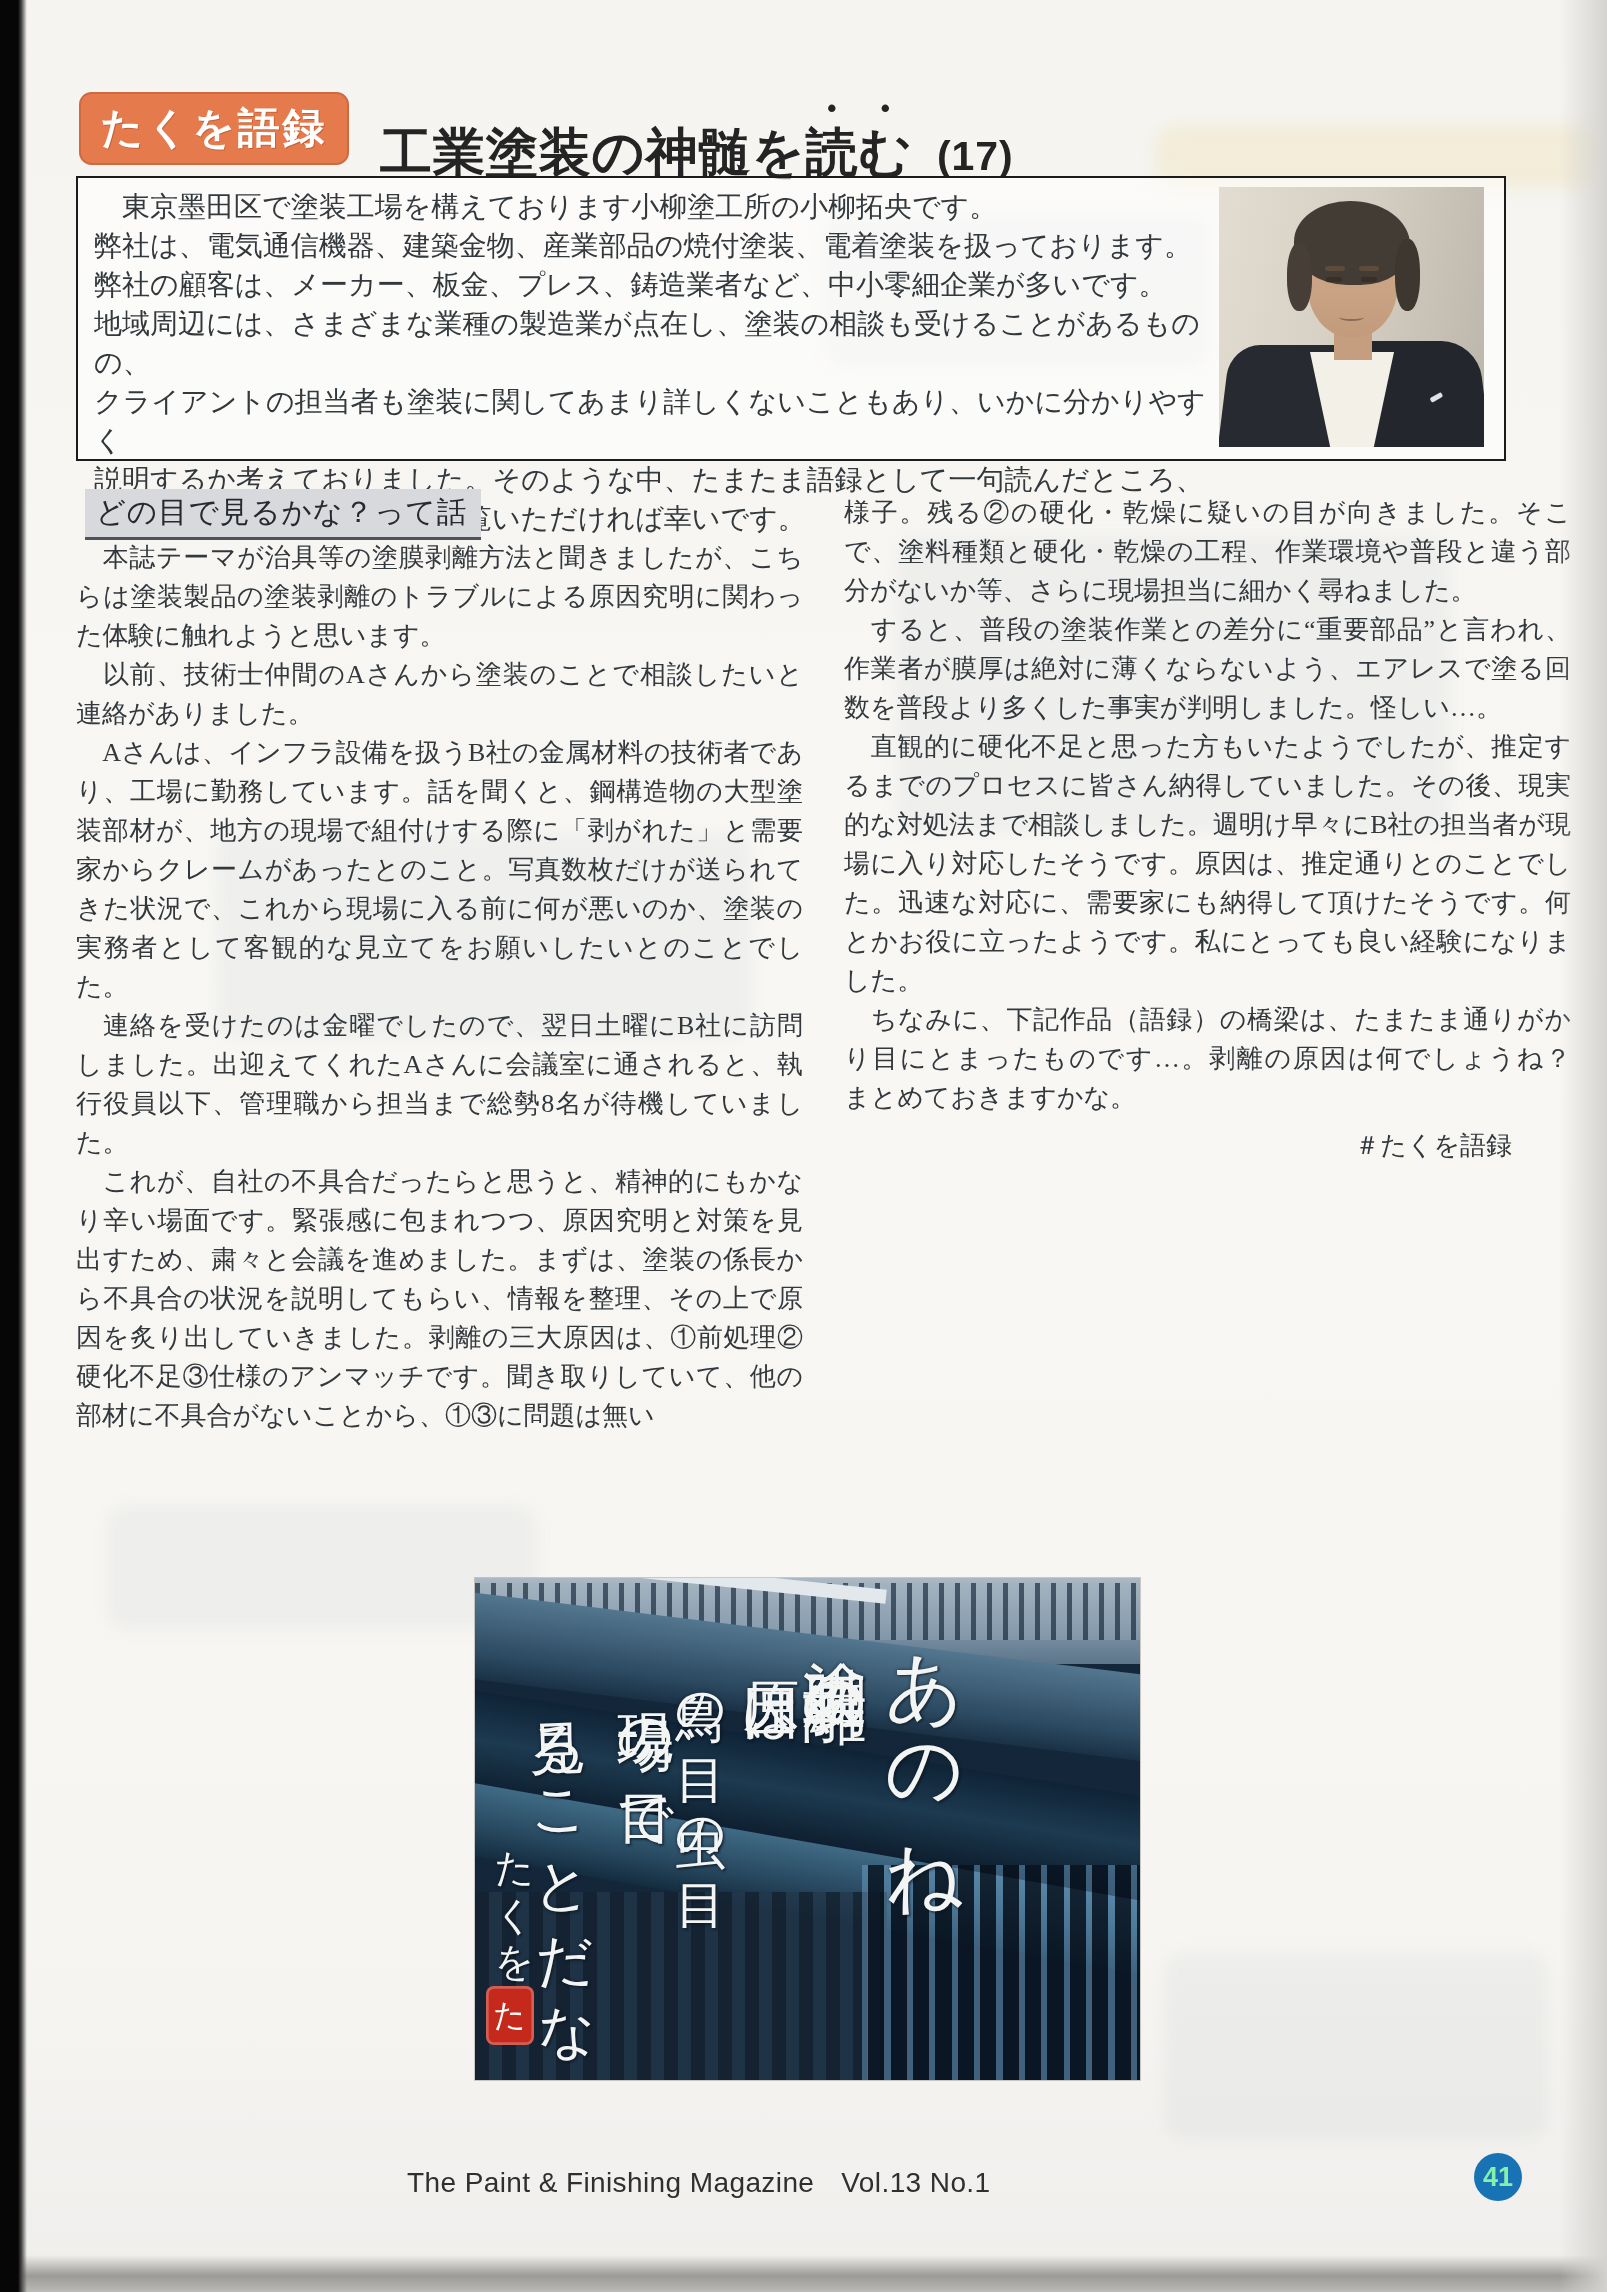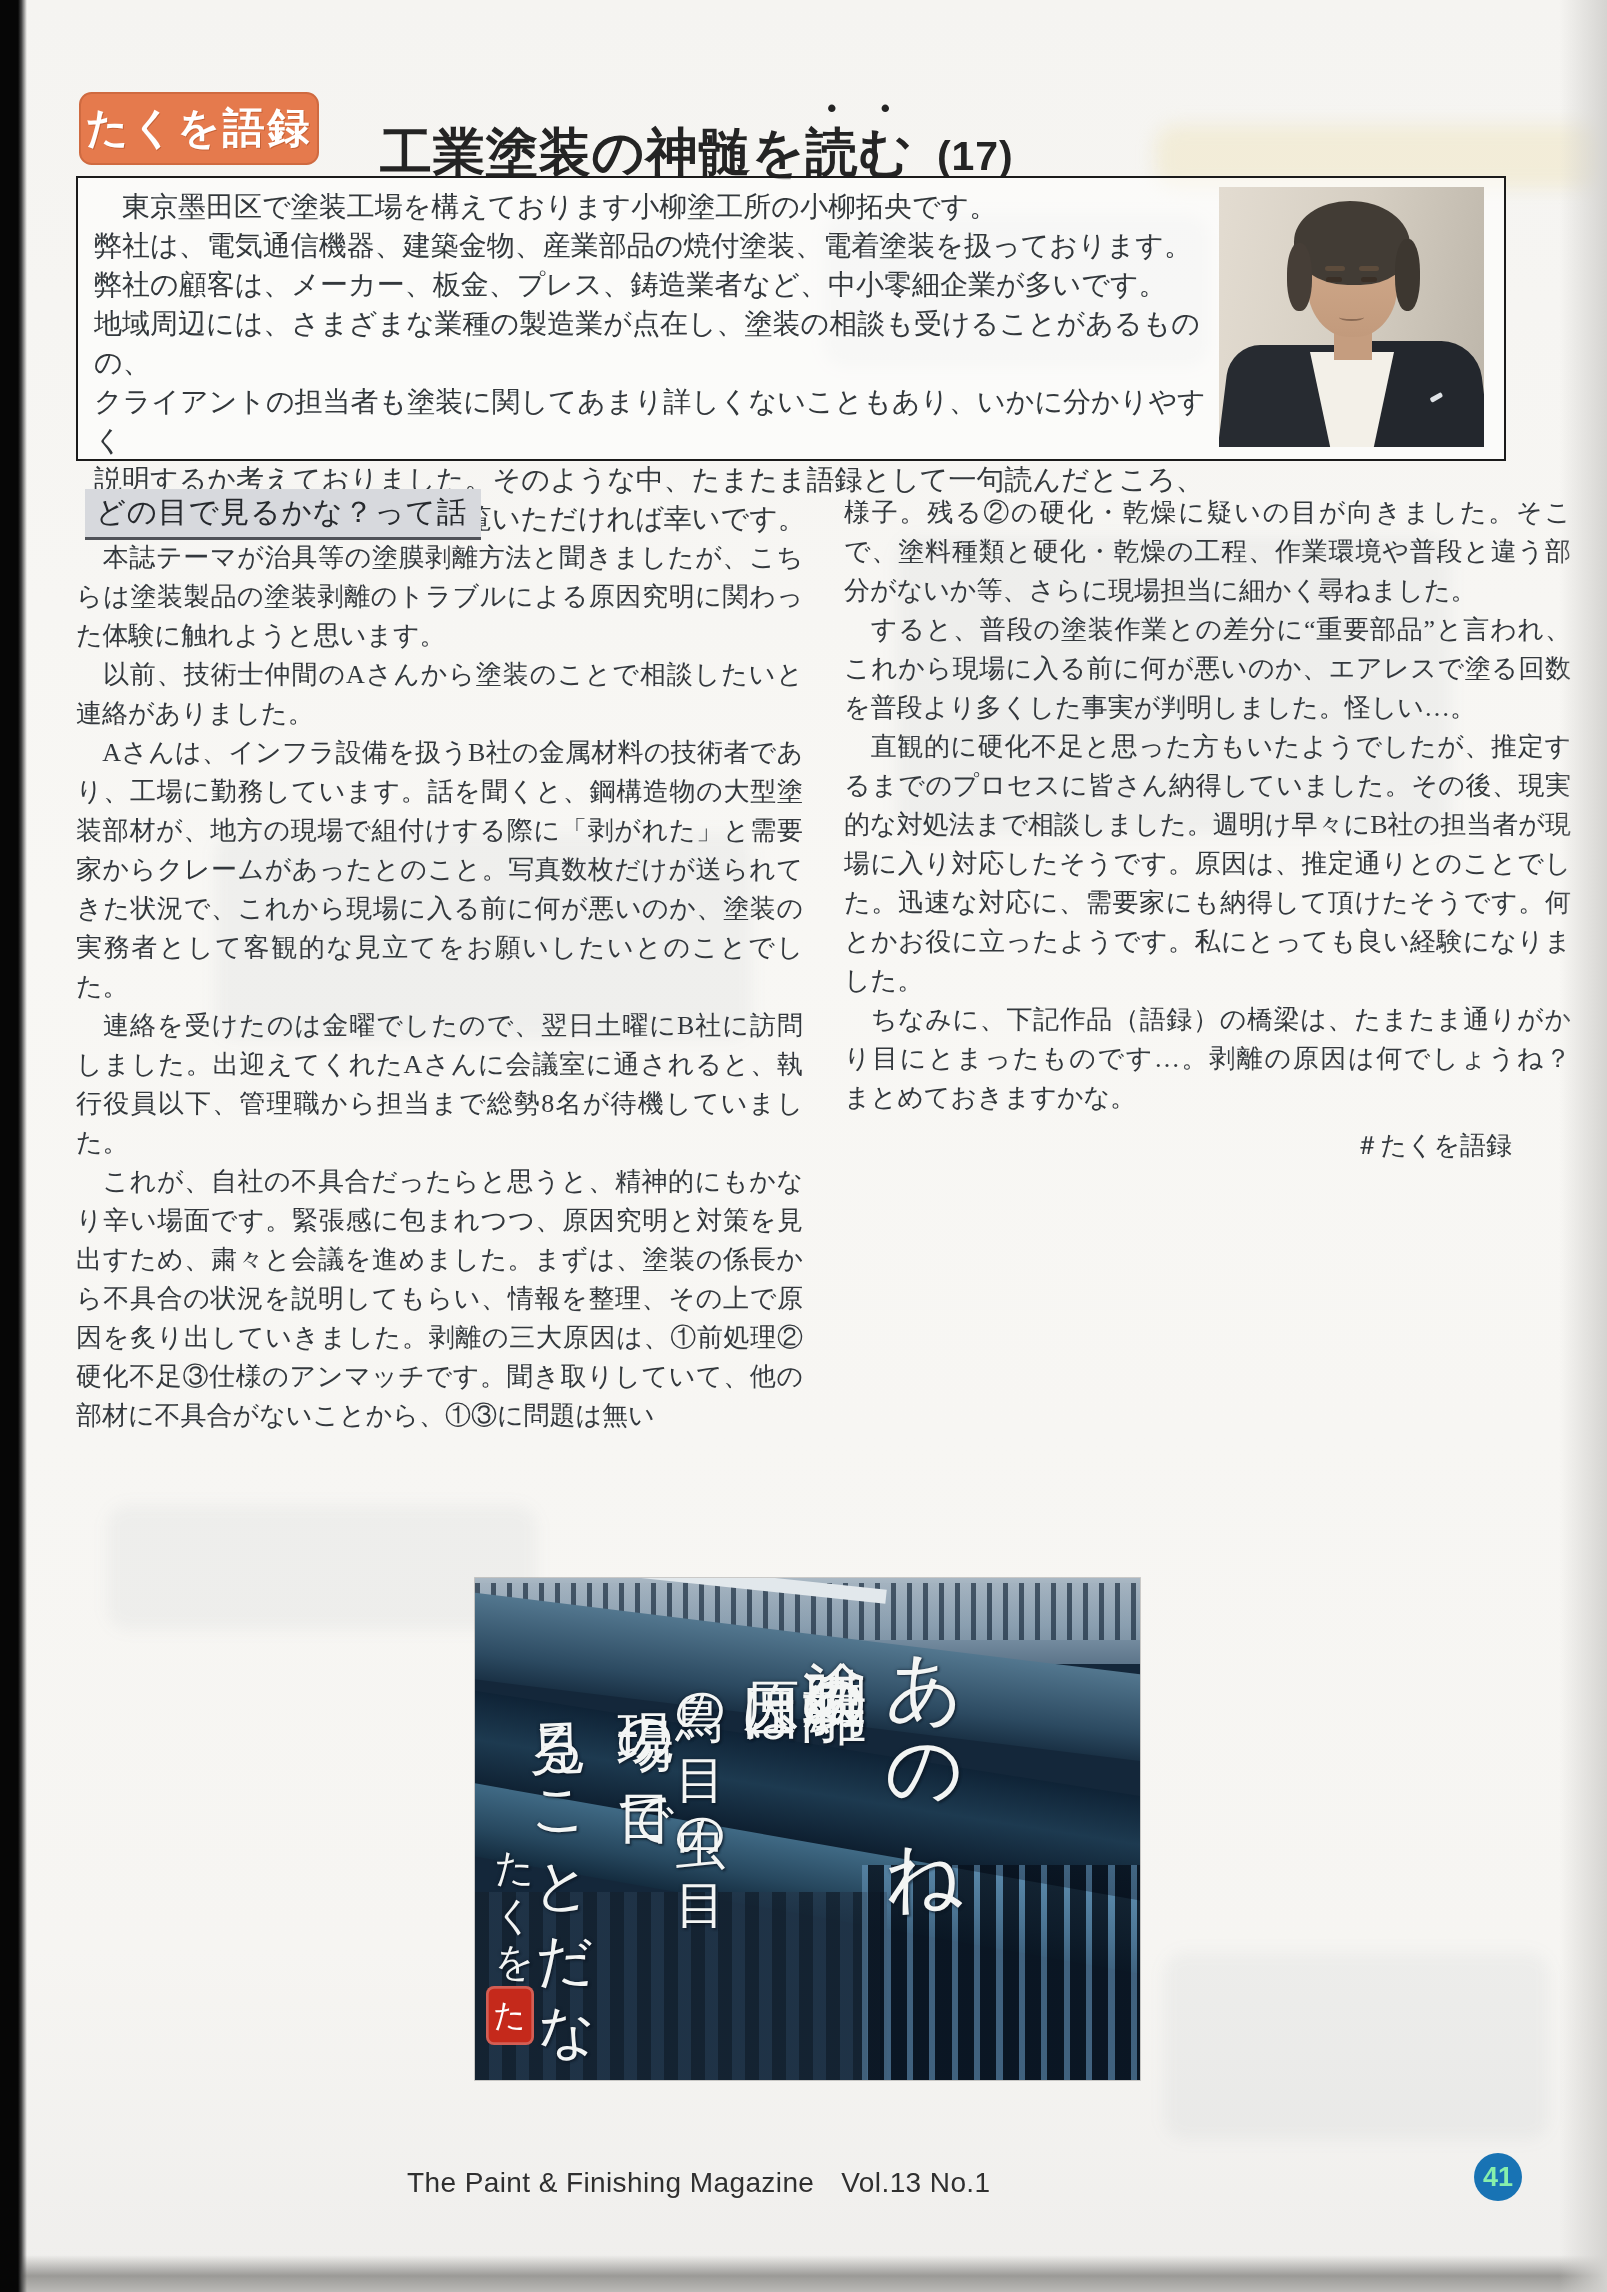--- a/index.html
+++ b/index.html
@@ -15,21 +15,21 @@
     background:linear-gradient(180deg,rgba(150,149,146,0) 0%,#9b9a97 55%,#bdbcb9 100%);}
   .edge-right{position:absolute;right:0;top:0;width:49px;height:100%;z-index:5;
     background:linear-gradient(270deg,#d4d3d0 0%,rgba(212,211,208,0) 100%);}
   
   .ghost{position:absolute;z-index:0;border-radius:21.5px;filter:blur(7.2px);
     background:rgba(95,105,135,0.055);}
   .ghost-yellow{position:absolute;z-index:0;border-radius:21.5px;filter:blur(9px);
     background:rgba(235,220,160,0.3);}
   
   .badge{
-    position:absolute;left:79px;top:92px;width:240px;height:73px;z-index:2;
+    position:absolute;left:79px;top:92px;width:270px;height:73px;z-index:2;
     background:#e57a4d;border:2.7px solid #cf6a40;border-radius:12.5px;box-sizing:border-box;
     color:#fff;font-family:"Liberation Sans","DejaVu Sans",sans-serif;
     font-weight:bold;font-size:42px;line-height:68px;text-align:center;letter-spacing:2.7px;
     text-shadow:0.9px 0.9px 0 rgba(150,60,20,.4);
   }
   .title{position:absolute;left:380px;top:93px;z-index:2;
     font-family:"Liberation Sans","DejaVu Sans",sans-serif;font-weight:bold;
     font-size:52px;color:#242424;letter-spacing:0.9px;white-space:nowrap;}
   .title .emph{-webkit-text-emphasis:filled dot over;text-emphasis:filled dot;
     -webkit-text-emphasis-position:over right;text-emphasis-position:over right;}
@@ -156,21 +156,21 @@
   <div class="col col-left">
     <p>　本誌テーマが治具等の塗膜剥離方法と聞きましたが、こちらは塗装製品の塗装剥離のトラブルによる原因究明に関わった体験に触れようと思います。</p>
     <p>　以前、技術士仲間のAさんから塗装のことで相談したいと連絡がありました。</p>
     <p>　Aさんは、インフラ設備を扱うB社の金属材料の技術者であり、工場に勤務しています。話を聞くと、鋼構造物の大型塗装部材が、地方の現場で組付けする際に「剥がれた」と需要家からクレームがあったとのこと。写真数枚だけが送られてきた状況で、これから現場に入る前に何が悪いのか、塗装の実務者として客観的な見立てをお願いしたいとのことでした。</p>
     <p>　連絡を受けたのは金曜でしたので、翌日土曜にB社に訪問しました。出迎えてくれたAさんに会議室に通されると、執行役員以下、管理職から担当まで総勢8名が待機していました。</p>
     <p>　これが、自社の不具合だったらと思うと、精神的にもかなり辛い場面です。緊張感に包まれつつ、原因究明と対策を見出すため、粛々と会議を進めました。まずは、塗装の係長から不具合の状況を説明してもらい、情報を整理、その上で原因を炙り出していきました。剥離の三大原因は、①前処理②硬化不足③仕様のアンマッチです。聞き取りしていて、他の部材に不具合がないことから、①③に問題は無い</p>
   </div>
 
   <div class="col col-right">
     <p>様子。残る②の硬化・乾燥に疑いの目が向きました。そこで、塗料種類と硬化・乾燥の工程、作業環境や普段と違う部分がないか等、さらに現場担当に細かく尋ねました。</p>
-    <p>　すると、普段の塗装作業との差分に“重要部品”と言われ、これから現場に入る前に何が悪いのか、エアレスで塗る回数を普段より多くした事実が判明しました。怪しい…。</p>
+    <p>　すると、普段の塗装作業との差分に“重要部品”と言われ、作業者が膜厚は絶対に薄くならないよう、エアレスで塗る回数を普段より多くした事実が判明しました。怪しい…。</p>
     <p>　直観的に硬化不足と思った方もいたようでしたが、推定するまでのプロセスに皆さん納得していました。その後、現実的な対処法まで相談しました。週明け早々にB社の担当者が現場に入り対応したそうです。原因は、推定通りとのことでした。迅速な対応に、需要家にも納得して頂けたそうです。何とかお役に立ったようです。私にとっても良い経験になりました。</p>
     <p>　ちなみに、下記作品（語録）の橋梁は、たまたま通りがかり目にとまったものです…。剥離の原因は何でしょうね？　まとめておきますかな。</p>
     <p class="hashtag">＃たくを語録</p>
   </div>
 
   <div class="bridge">
     <div class="br-sky"></div>
     <div class="br-rail"></div>
     <div class="br-whitebar"></div>
     <div class="br-g1"></div>

